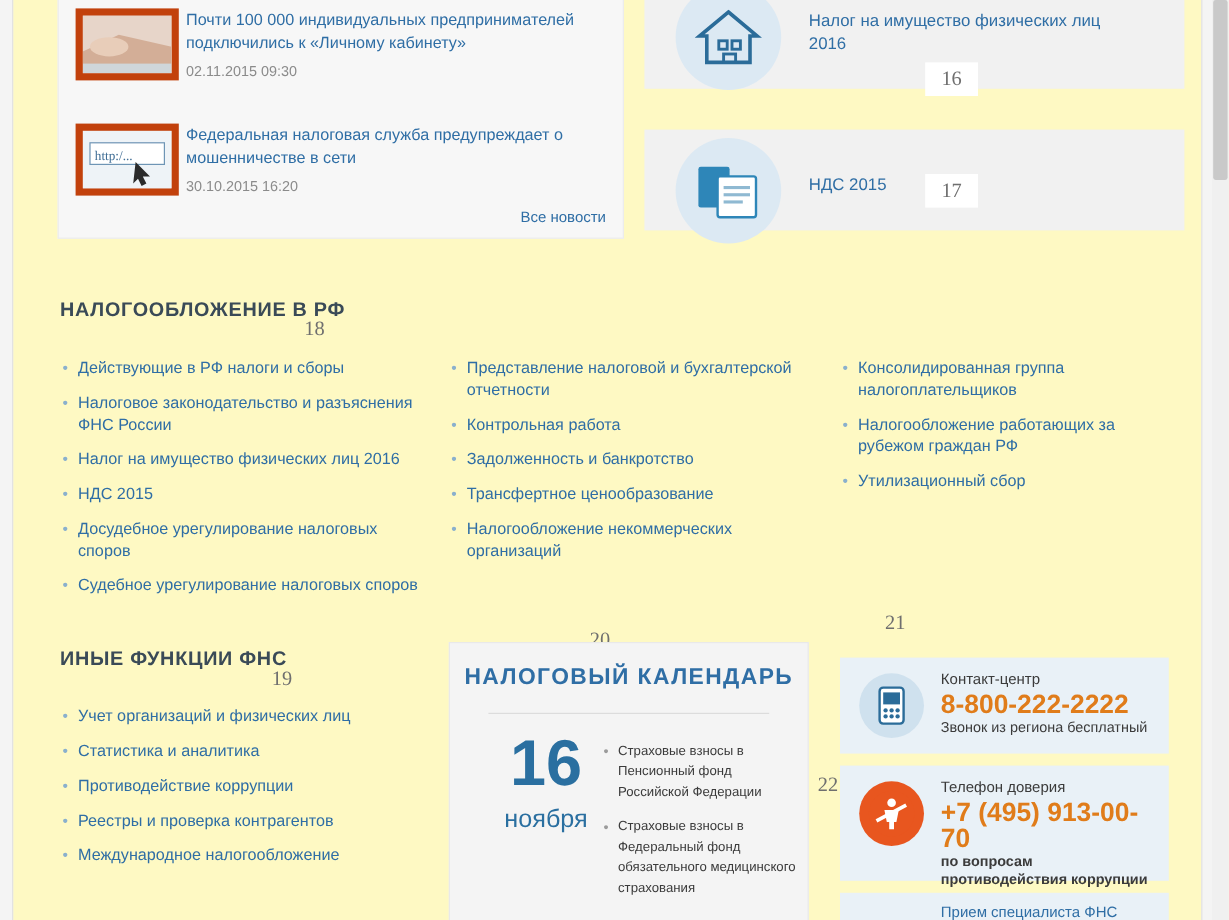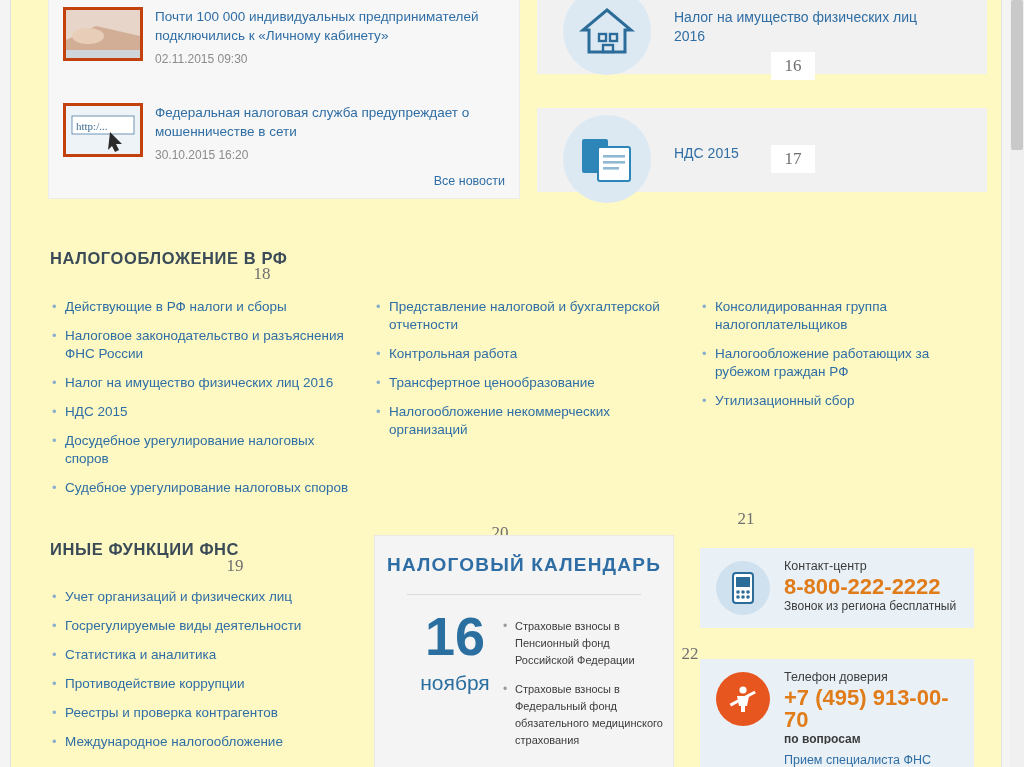--- a/index.html
+++ b/index.html
@@ -59,21 +59,21 @@
   .news-item {
     position: absolute;
     left: 14px;
     width: 446px;
   }
   .news-thumb {
     position: absolute;
     left: 0; top: 0;
     width: 74px; height: 48px;
     background: #d8e2ea;
-    border: 3px solid #c2410c;
+    border: 6px solid #c2410c;
     overflow: hidden;
   }
   .news-thumb.photo {
     background: linear-gradient(140deg,#e8d7cd 0%, #d9bda9 45%, #f0e6de 100%);
   }
   .news-thumb.http {
     background: #eef3f7;
   }
   .news-text {
     position: absolute;
@@ -238,21 +238,21 @@
   }
 
   
   .contact {
     position: absolute;
     left: 700px;
     width: 274px;
     background: #e9f1f7;
   }
   .contact.c1 { top: 548px; height: 80px; }
-  .contact.c2 { top: 638px; height: 96px; margin-top: 21px; }
+  .contact.c2 { top: 638px; height: 96px; }
   .contact.c3 { top: 744px; height: 40px; }
   .contact-icon {
     position: absolute;
     left: 16px; top: 13px;
     width: 54px; height: 54px;
     border-radius: 50%;
     display: flex;
     align-items: center;
     justify-content: center;
   }
@@ -365,36 +365,36 @@
     <div class="link-item">Налоговое законодательство и разъяснения ФНС России</div>
     <div class="link-item">Налог на имущество физических лиц 2016</div>
     <div class="link-item">НДС 2015</div>
     <div class="link-item">Досудебное урегулирование налоговых споров</div>
     <div class="link-item">Судебное урегулирование налоговых споров</div>
   </div>
 
   <div class="link-list" style="left:376px; top:298px; width:310px;">
     <div class="link-item">Представление налоговой и бухгалтерской отчетности</div>
     <div class="link-item">Контрольная работа</div>
+    <div class="link-item">Задолженность и банкротство</div>
     <div class="link-item">Трансфертное ценообразование</div>
     <div class="link-item">Налогообложение некоммерческих организаций</div>
   </div>
 
   <div class="link-list" style="left:702px; top:298px; width:260px;">
     <div class="link-item">Консолидированная группа налогоплательщиков</div>
     <div class="link-item">Налогообложение работающих за рубежом граждан РФ</div>
     <div class="link-item">Утилизационный сбор</div>
   </div>
 
   <div class="section-title" style="left:50px; top:540px;">ИНЫЕ ФУНКЦИИ ФНС</div>
   <div class="anno plain" style="left:213px; top:552px;">19</div>
 
   <div class="link-list" style="left:52px; top:588px; width:300px;">
     <div class="link-item">Учет организаций и физических лиц</div>
-    <div class="link-item">Госрегулируемые виды деятельности</div>
     <div class="link-item">Статистика и аналитика</div>
     <div class="link-item">Противодействие коррупции</div>
     <div class="link-item">Реестры и проверка контрагентов</div>
     <div class="link-item">Международное налогообложение</div>
   </div>
 
   <div class="anno plain" style="left:478px; top:519px;">20</div>
   <div class="calendar">
     <div class="cal-title">НАЛОГОВЫЙ КАЛЕНДАРЬ</div>
     <div class="cal-rule"></div>

